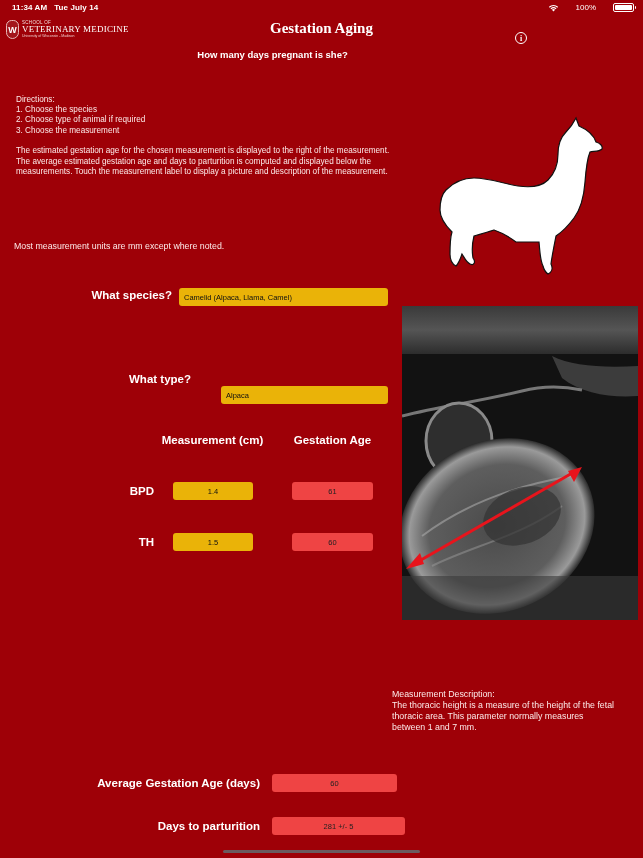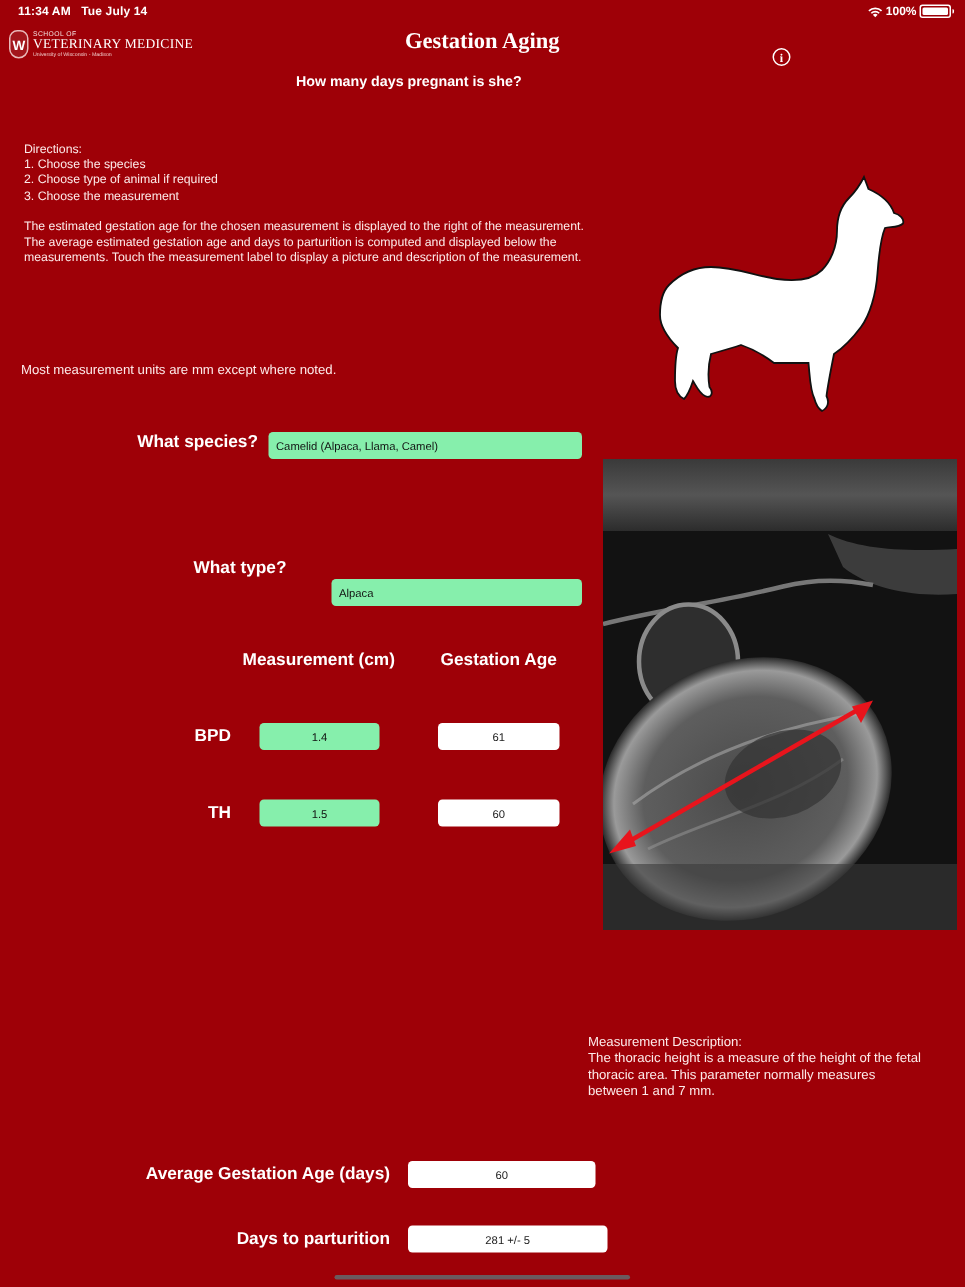--- a/index.html
+++ b/index.html
@@ -5,21 +5,21 @@
     * { box-sizing: border-box; margin: 0; padding: 0; }
     html, body { width: 643px; height: 858px; overflow: hidden; }
     body {
       background: #9e0007;
       font-family: "Liberation Sans", sans-serif;
       color: #ffffff;
       position: relative;
     }
     .abs { position: absolute; }
     .status-time { left: 12px; top: 3px; font-size: 8px; font-weight: 600; letter-spacing: 0.1px; }
-    .status-right { right: 9px; top: 3px; font-size: 8px; font-weight: 700; display: flex; align-items: center; gap: 2px; }
+    .status-right { right: 9px; top: 3px; font-size: 8px; font-weight: 400; display: flex; align-items: center; gap: 17px; }
     .battery { width: 21px; height: 9px; border: 1px solid #fff; border-radius: 2px; padding: 1px; position: relative; }
     .battery .fill { width: 100%; height: 100%; background: #fff; border-radius: 1px; }
     .battery::after { content: ""; position: absolute; right: -3px; top: 2px; width: 1.5px; height: 3px; background: #fff; border-radius: 0 1px 1px 0; }
 
     .logo { left: 6px; top: 20px; display: flex; align-items: center; gap: 3px; }
     .logo-crest { width: 13px; height: 19px; border: 1px solid #e9b9b9; border-radius: 6px 6px 7px 7px; display: flex; align-items: center; justify-content: center; font-size: 9px; font-weight: 700; color: #fff; background: #a3161c; }
     .logo-text { display: flex; flex-direction: column; line-height: 1; }
     .logo-school { font-size: 4.5px; letter-spacing: 0.3px; color: #f3dede; }
     .logo-vet { font-family: "Liberation Serif", serif; font-size: 9px; letter-spacing: 0.2px; color: #fff; }
     .logo-uw { font-size: 3.5px; color: #f1c9c9; margin-top: 1px; }
@@ -31,25 +31,25 @@
 
     .directions { left: 16px; top: 95px; width: 380px; font-size: 8.2px; line-height: 10.2px; color: #fdeaea; }
     .directions p { margin: 0; }
     .directions .gap { height: 10.5px; }
     .units-note { left: 14px; top: 241px; font-size: 8.8px; color: #fdeaea; }
 
     .alpaca { left: 436px; top: 114px; width: 170px; height: 166px; }
 
     .label-lg { font-size: 11.5px; font-weight: 700; text-align: right; }
     .field {
-      background: #86efac; color: #111; border-radius: 3px; font-size: 7.5px;
+      background: #eab308; color: #111; border-radius: 3px; font-size: 7.5px;
       display: flex; align-items: center; padding-left: 5px; border: none; height: 18px;
     }
     .field.center { justify-content: center; padding-left: 0; }
-    .field.pink { background: #ffffff; color: #222; }
+    .field.pink { background: #ef4444; color: #222; }
 
     .ultrasound {
       left: 402px; top: 306px; width: 236px; height: 314px; overflow: hidden;
       background: #161616;
     }
     .desc { left: 392px; top: 645px; width: 224px; font-size: 8.8px; line-height: 11px; color: #fdeaea; margin-top: 44px; }
 
     .home-indicator { left: 223px; top: 850px; width: 197px; height: 3px; background: #6b5a5e; border-radius: 2px; }
   </style>
 </head>

